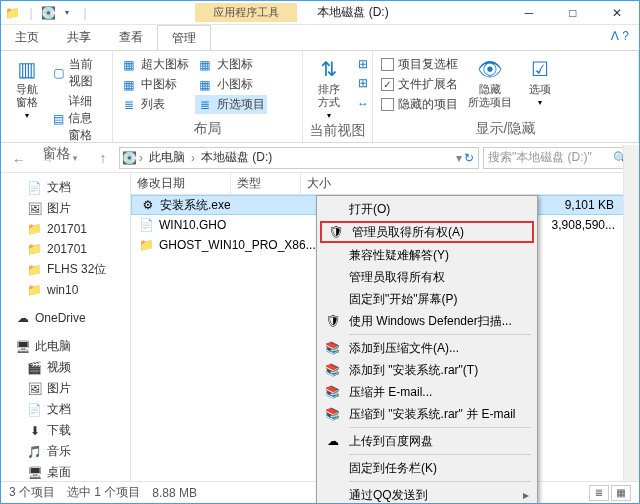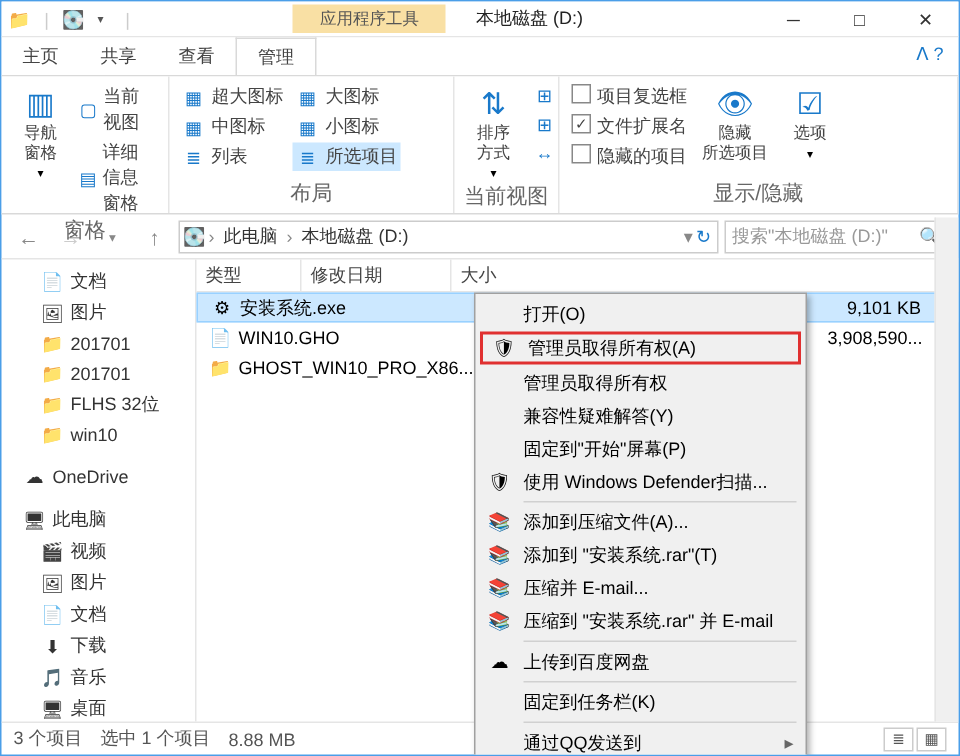--- a/index.html
+++ b/index.html
@@ -19,21 +19,21 @@
 .ribbon{height:92px;background:#fff;border-bottom:1px solid #d9d9d9;display:flex}
 .ribbon-group{border-right:1px solid #e5e5e5;padding:2px 6px;display:flex;flex-direction:column}
 .ribbon-group .label{text-align:center;font-size:14px;color:#666;margin-top:auto;padding-bottom:2px}
 .rg-body{flex:1;display:flex;align-items:flex-start;gap:4px;padding-top:2px}
 .big-btn{display:flex;flex-direction:column;align-items:center;gap:2px;padding:2px 4px}
 .big-btn .icn{width:32px;height:24px;display:flex;align-items:center;justify-content:center;font-size:20px;color:#1979ca}
 .big-btn .txt{font-size:11px;color:#444;text-align:center;line-height:1.2}
 .small-btns{display:flex;flex-direction:column;gap:1px}
 .small-btn{display:flex;align-items:center;gap:4px;padding:1px 2px;font-size:11px;color:#444}
 .small-btn .icn{width:16px;height:16px;display:flex;align-items:center;justify-content:center;font-size:12px;color:#1979ca}
-.chk{display:flex;align-items:flex-start;gap:4px;font-size:11px;color:#444;padding:1px 2px}
+.chk{display:flex;align-items:center;gap:4px;font-size:11px;color:#444;padding:1px 2px}
 .chk .box{width:13px;height:13px;border:1px solid #888;display:flex;align-items:center;justify-content:center;font-size:10px}
 .addr{height:30px;display:flex;align-items:center;gap:4px;padding:0 6px;border-bottom:1px solid #e5e5e5}
 .addr .nav-btn{width:24px;height:24px;display:flex;align-items:center;justify-content:center;color:#888;font-size:14px}
 .addr .crumbs{flex:1;height:22px;border:1px solid #ccc;display:flex;align-items:center;padding:0 2px;gap:0}
 .addr .crumbs .c{padding:0 4px;color:#333}
 .addr .crumbs .sep{color:#888;padding:0 2px}
 .addr .search{width:150px;height:22px;border:1px solid #ccc;display:flex;align-items:center;padding:0 4px;color:#999}
 .main{display:flex;height:calc(504px - 24px - 26px - 92px - 30px - 22px - 2px)}
 .tree{width:130px;border-right:1px solid #e5e5e5;overflow:hidden;padding:4px 0}
 .tree .node{display:flex;align-items:center;gap:4px;padding:2px 4px 2px 14px;color:#333}
@@ -272,22 +272,22 @@
         <span class="icn">🎵</span>
         <span>音乐</span>
       </div>
       <div class="node sub">
         <span class="icn">🖥</span>
         <span>桌面</span>
       </div>
     </div>
   <div class="list">
     <div class="list-head">
+      <div class="col" style="width:100px">修改日期</div>
       <div class="col" style="width:70px">类型</div>
-      <div class="col" style="width:100px">修改日期</div>
       <div class="col" style="flex:1">大小</div>
     </div>
     <div class="list-body" id="files">
         <div class="row sel">
           <span class="icn">⚙</span>
           <span class="name">安装系统.exe</span>
           <span class="size">9,101 KB</span>
         </div>
         <div class="row">
           <span class="icn">📄</span>
@@ -315,24 +315,24 @@
 
 <div class="ctx-menu" id="ctx">
     <div class="item">
       <span>打开(O)</span>
     </div>
     <div class="item hl">
       <span class="icn">🛡</span>
       <span>管理员取得所有权(A)</span>
     </div>
     <div class="item">
+      <span>兼容性疑难解答(Y)</span>
+    </div>
+    <div class="item">
       <span>管理员取得所有权</span>
-    </div>
-    <div class="item">
-      <span>兼容性疑难解答(Y)</span>
     </div>
     <div class="item">
       <span>固定到"开始"屏幕(P)</span>
     </div>
     <div class="item">
       <span class="icn">🛡</span>
       <span>使用 Windows Defender扫描...</span>
     </div>
     <div class="sep"></div>
     <div class="item">

